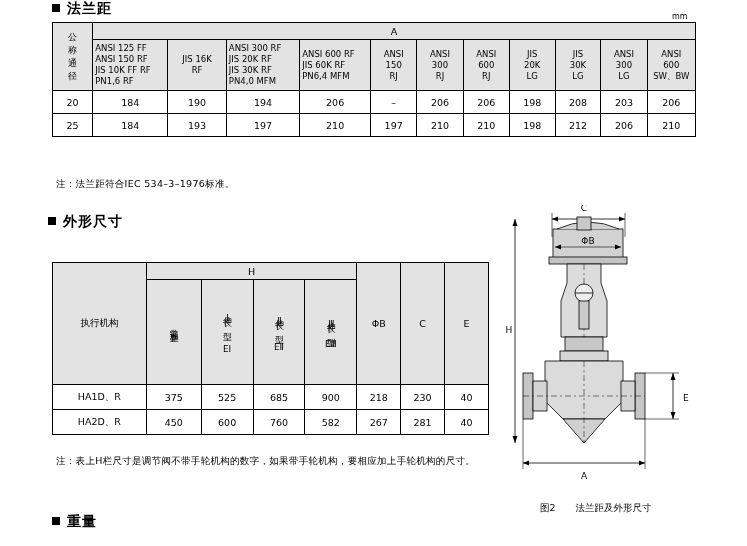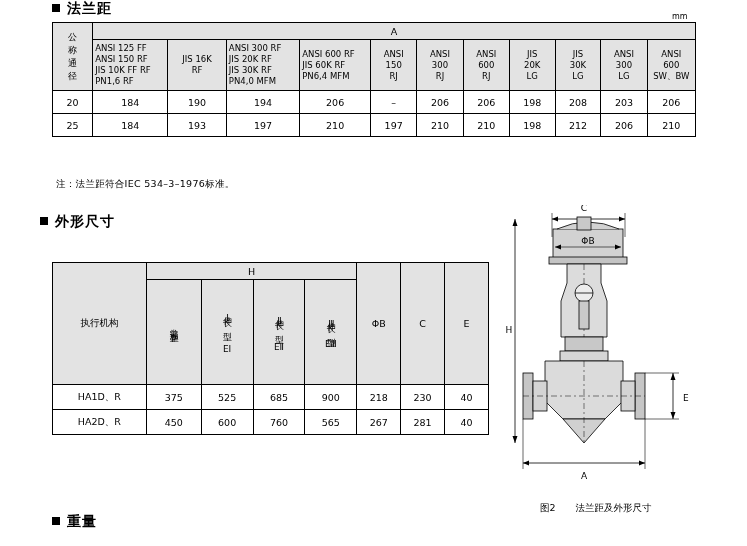--- a/index.html
+++ b/index.html
@@ -235,21 +235,21 @@
         <td class="val">198</td>
         <td class="val">212</td>
         <td class="val">206</td>
         <td class="val">210</td>
       </tr>
     </tbody>
   </table>
 
   <div class="note" style="left:56px; top:178px;">注：法兰距符合IEC 534–3–1976标准。</div>
 
-  <div class="section-heading" style="left:40px; top:213px;">
+  <div class="section-heading" style="left:48px; top:213px;">
     <span class="marker"></span><span>外形尺寸</span>
   </div>
 
   <table class="data" id="dim-table" style="left:52px; top:262px; width:437px;">
     <tbody>
       <tr>
         <td class="hdr" rowspan="2" style="width:93px;">执行机构</td>
         <td class="hdr" colspan="4" style="height:16px;">H</td>
         <td class="hdr" rowspan="2" style="width:43px;">ΦB</td>
         <td class="hdr" rowspan="2" style="width:43px;">C</td>
@@ -281,28 +281,29 @@
         <td class="val">900</td>
         <td class="val">218</td>
         <td class="val">230</td>
         <td class="val">40</td>
       </tr>
       <tr>
         <td class="val rowlabel">HA2D、R</td>
         <td class="val">450</td>
         <td class="val">600</td>
         <td class="val">760</td>
-        <td class="val">565</td>
+        <td class="val">582</td>
         <td class="val">267</td>
         <td class="val">281</td>
         <td class="val">40</td>
       </tr>
     </tbody>
   </table>
 
+  <div class="note" style="left:56px; top:455px;">注：表上H栏尺寸是调节阀不带手轮机构的数字，如果带手轮机构，要相应加上手轮机构的尺寸。</div>
 
   <div class="section-heading" style="left:52px; top:513px;text-align:right;">
     <span class="marker"></span><span>重量</span>
   </div>
 
   <div class="figure">
     <svg width="235" height="280" viewBox="0 0 235 280" xmlns="http://www.w3.org/2000/svg">
       <g stroke="#000" fill="none" stroke-width="0.8">
 
         <line x1="47" y1="14" x2="120" y2="14"></line>

